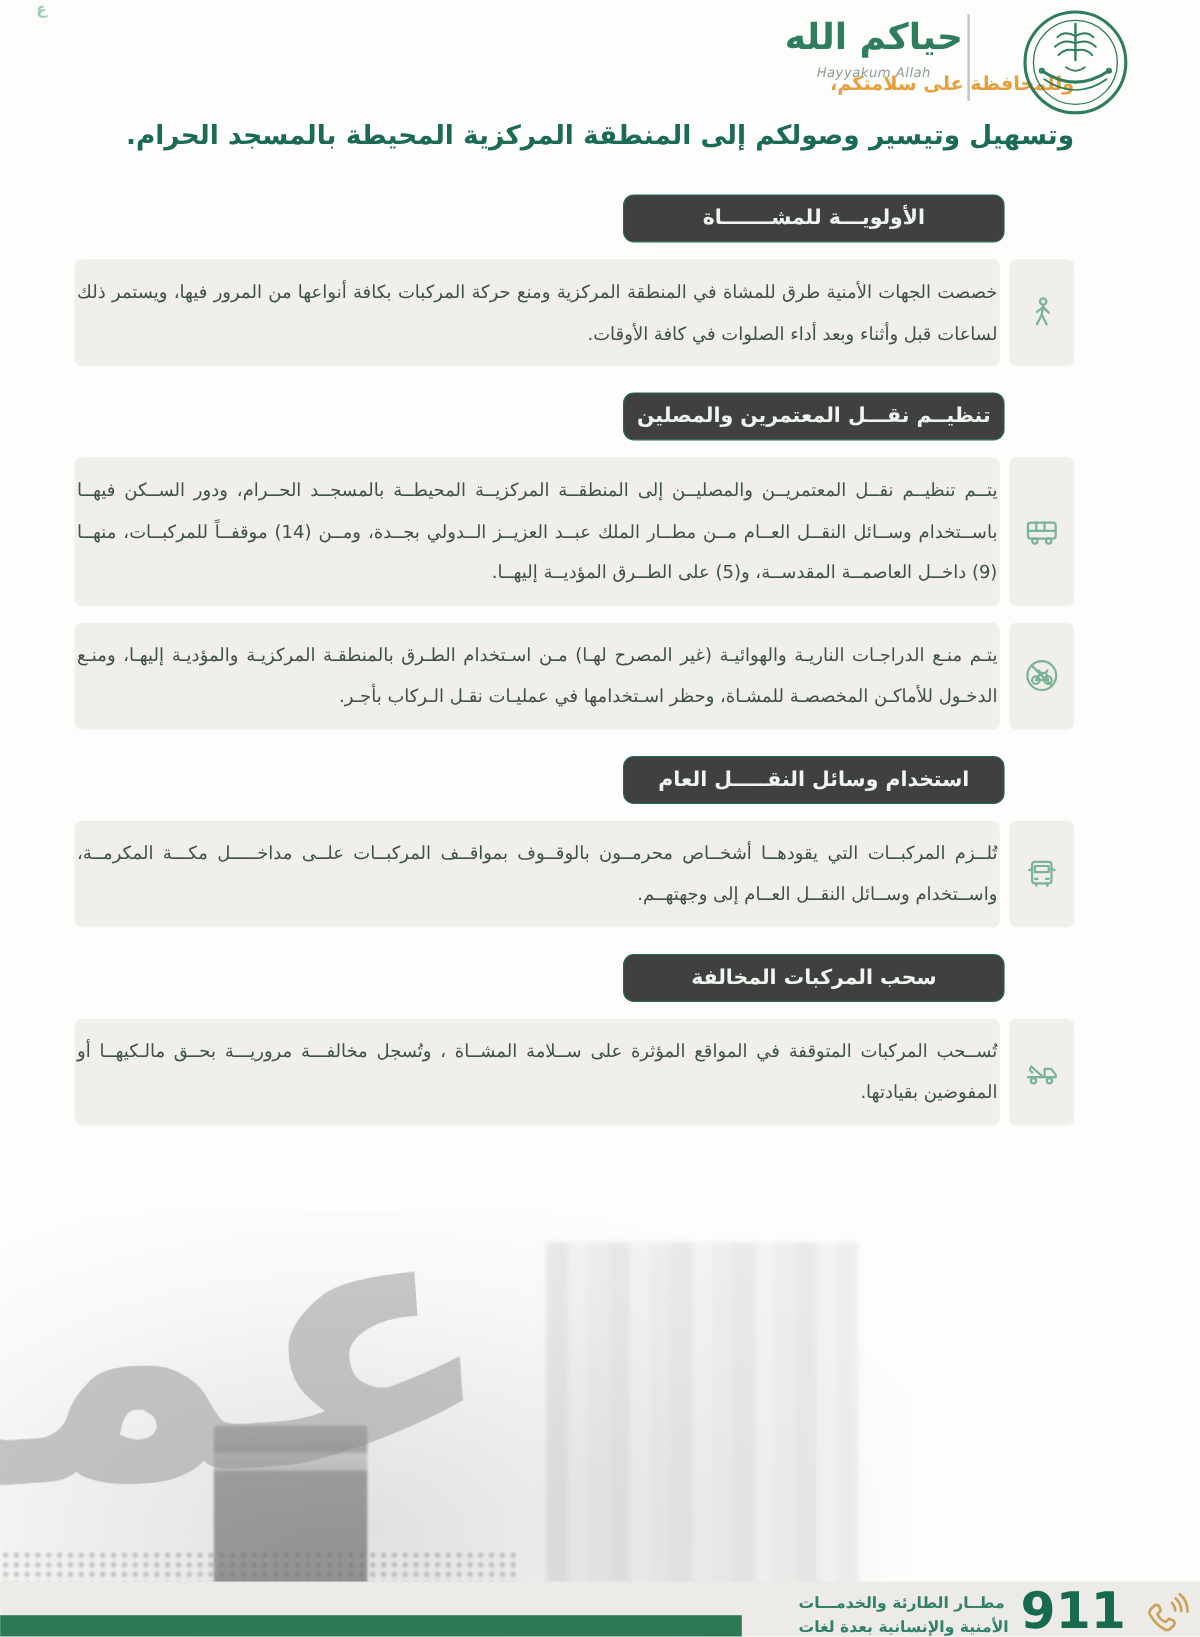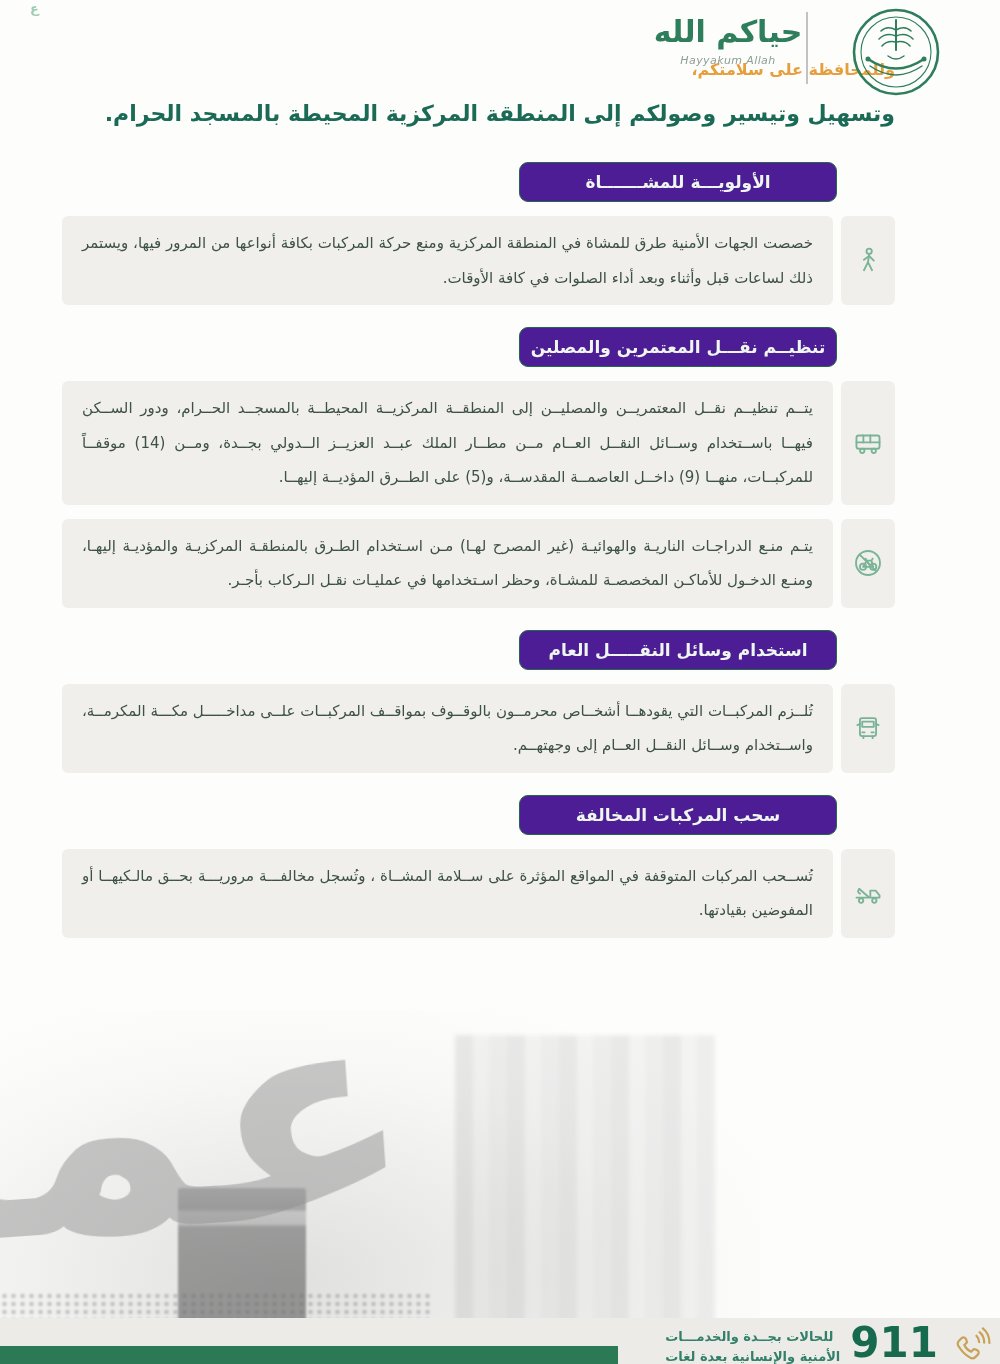--- a/index.html
+++ b/index.html
@@ -30,28 +30,28 @@
   .brand-en{font-size:11px;color:#8e9e94;letter-spacing:.4px;margin-top:4px;direction:ltr;font-style:italic;}
 
   
   .content{position:relative;z-index:2;margin:0 105px 0 62px;direction:rtl;}
   .intro{padding-right:0;padding-left:68px;text-align:left;}
   .intro-l1{margin-top:60px;font-size:16px;font-weight:bold;color:#e69f3c;white-space:nowrap;text-align:left;direction:rtl;}
   .intro-l2{margin-top:22px;font-size:22px;font-weight:bold;color:#1b6a55;white-space:nowrap;text-align:left;direction:rtl;}
   
   .intro-l1,.intro-l2{text-align:right;}
 
-  .banner{width:318px;height:40px;margin:0 58px 0 auto;background:#4c1d95;border:1px solid #24684a;
+  .banner{width:318px;height:40px;margin:0 58px 0 auto;background:#404040;border:1px solid #24684a;
     border-radius:9px;color:#eef6ef;font-size:17px;font-weight:bold;display:flex;align-items:center;justify-content:center;
     box-sizing:border-box;}
   .banner.first{margin-top:36px;}
   .banner.later{margin-top:22px;margin-left:24px;}
 
   .row{display:flex;flex-direction:row;gap:8px;margin-top:14px;align-items:stretch;}
-  .txtbox{flex:1;background:#f0efec;border-radius:6px;padding:10px 20px;box-sizing:border-box;
+  .txtbox{flex:1;background:#f0efec;border-radius:6px;padding:10px 2px;box-sizing:border-box;
     font-size:15px;line-height:2.3;color:#3e5148;text-align:justify;direction:rtl;}
   .iconbox{width:54px;background:#f0efec;border-radius:6px;display:flex;align-items:center;justify-content:center;}
   .iconbox svg{width:30px;height:30px;}
   .icon-stroke{stroke:#7ab395;fill:none;stroke-width:1.6;stroke-linecap:round;stroke-linejoin:round;}
 
   
   .footer-band{position:absolute;top:1318px;left:0;right:0;height:46px;background:#ecebe8;z-index:3;}
   .footer-greenbar{position:absolute;top:1346px;left:0;width:618px;height:18px;background:#2b7a55;z-index:4;
     display:flex;align-items:flex-start;}
   .bar-glyph{color:#9ecdb3;font-size:13px;font-weight:bold;margin-right:0;margin-left:0;padding:0 0 0 0;position:absolute;left:30px;top:1px;}
@@ -207,18 +207,18 @@
     <svg class="phone-ic" viewBox="0 0 48 48">
       <g stroke="#c9a257" fill="none" stroke-width="2.4" stroke-linecap="round" stroke-linejoin="round">
         <path d="M12 27 a4.5 4.5 0 0 1 0-6.5 l3-3 a3 3 0 0 1 4.6 1 l1.2 3.6 -3 3 a15 15 0 0 0 7.4 7.4 l3-3 3.6 1.2 a3 3 0 0 1 1 4.6 l-3 3 a4.5 4.5 0 0 1-6.5 0 a31 31 0 0 1-11.3-11.3 z"></path>
         <path d="M31 15 q3 3 3 7"></path>
         <path d="M34.5 11 q5 4.2 5 11.5"></path>
         <path d="M38 7 q7.2 5.5 7.2 16"></path>
       </g>
     </svg>
     <div class="e-num">911</div>
     <div class="e-txt">
-      <div class="e-line">للحالات بجــدة والخدمـــات</div>
+      <div class="e-line">مطــار الطارئة والخدمـــات</div>
       <div class="e-line">الأمنية والإنسانية بعدة لغات</div>
     </div>
   </div>
 
 </div>
 
 </body></html>

